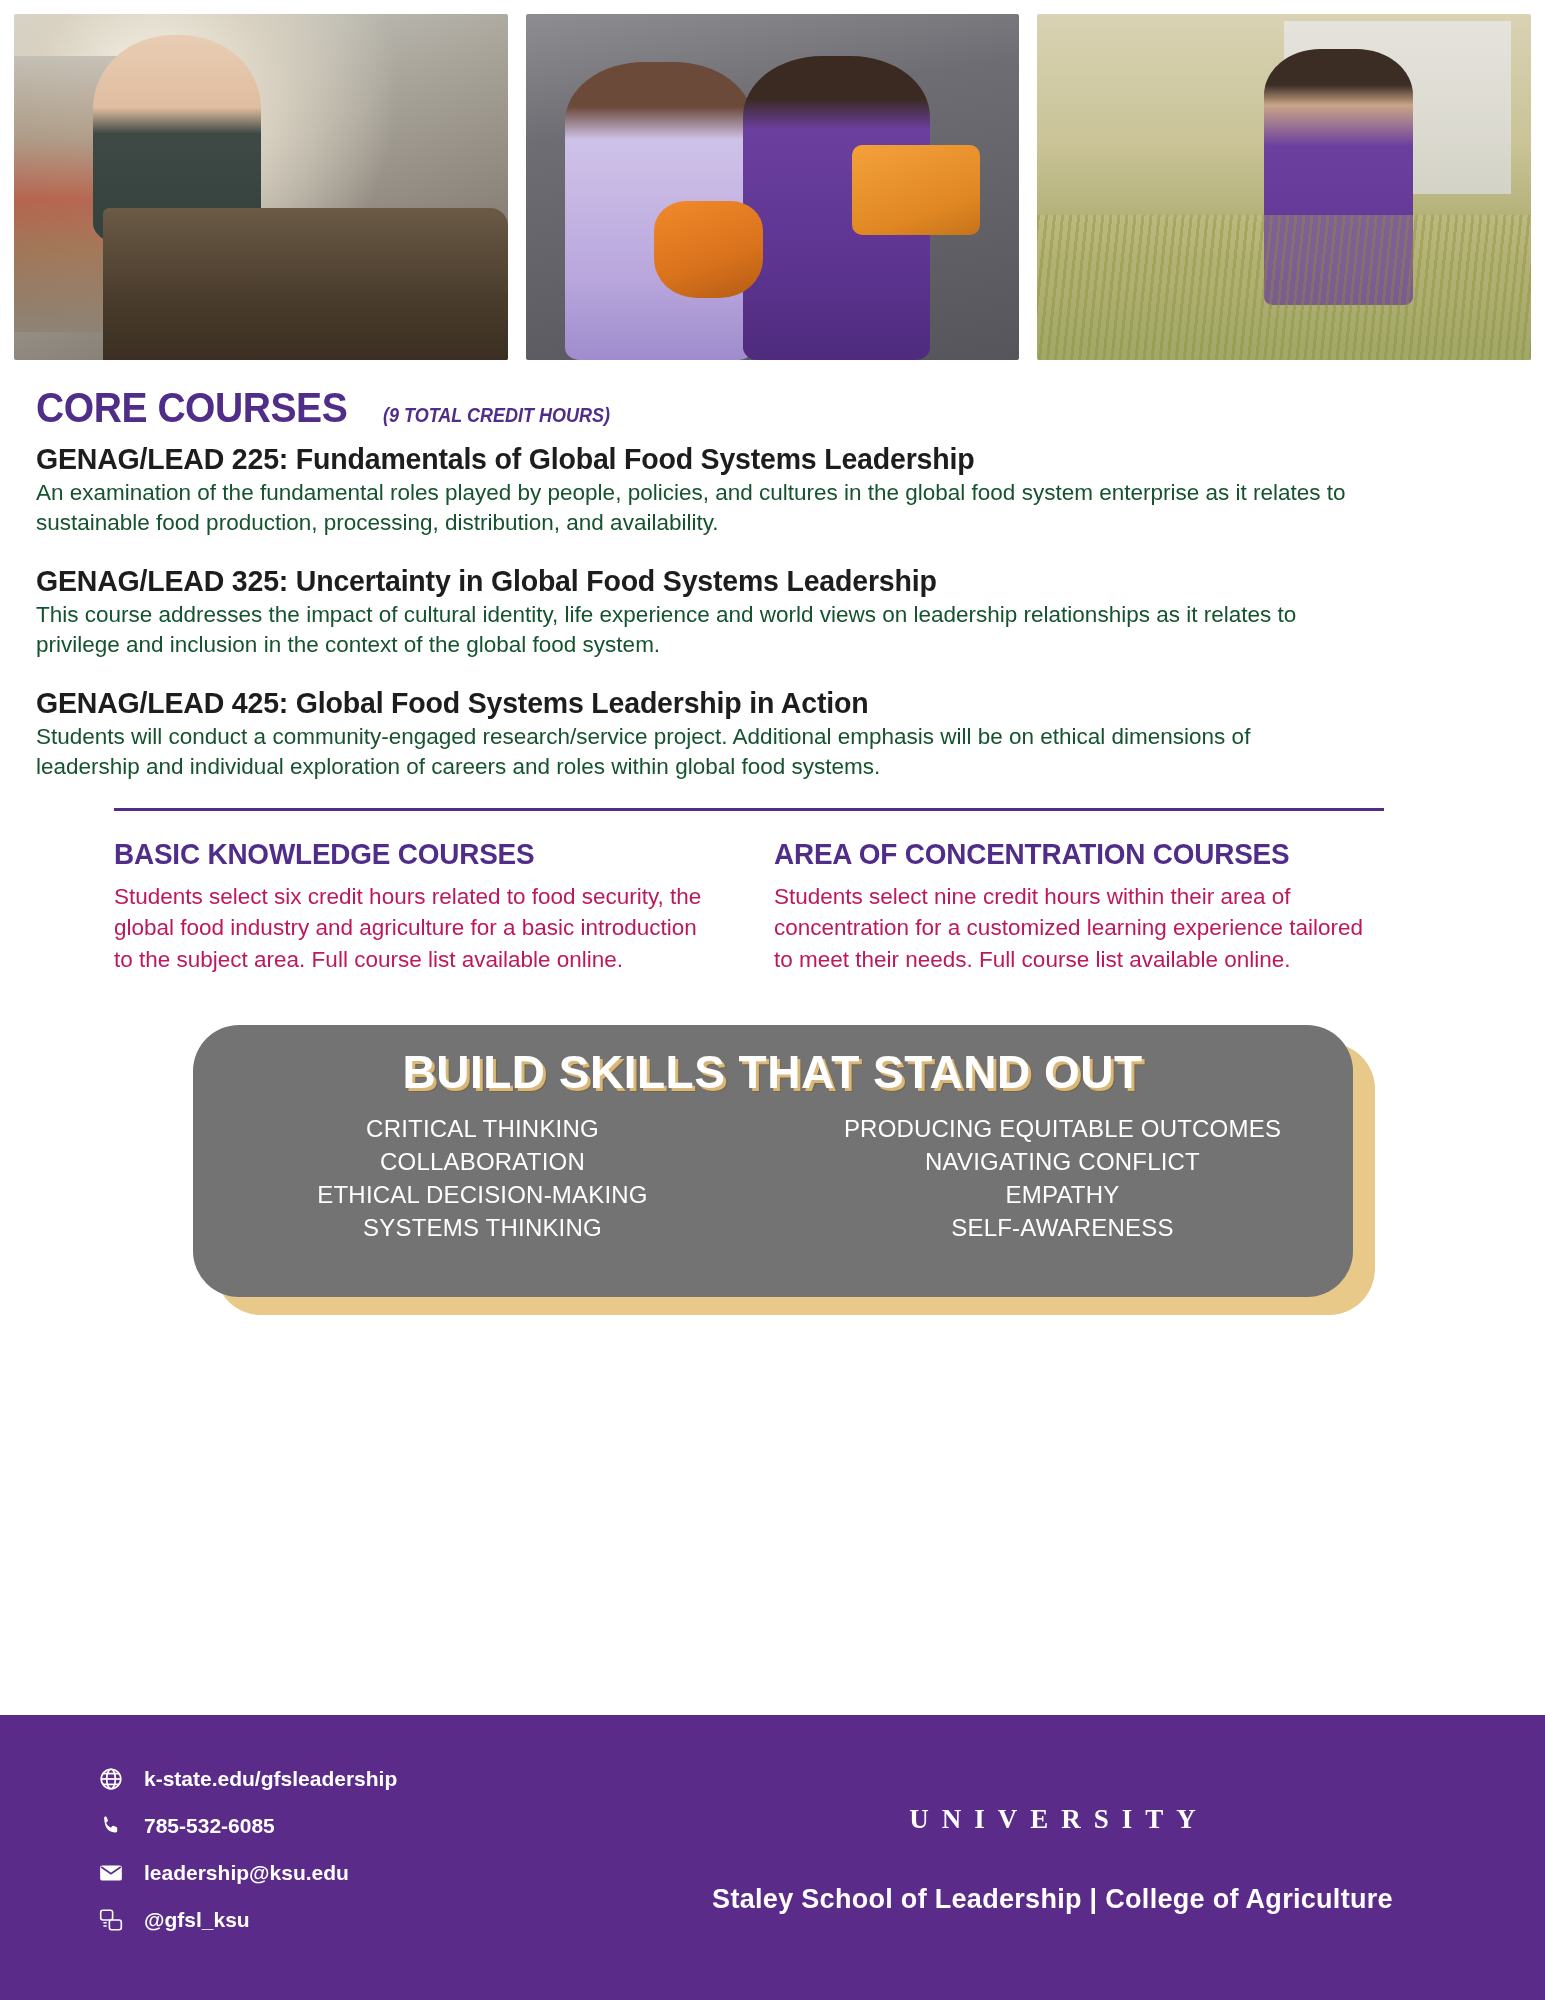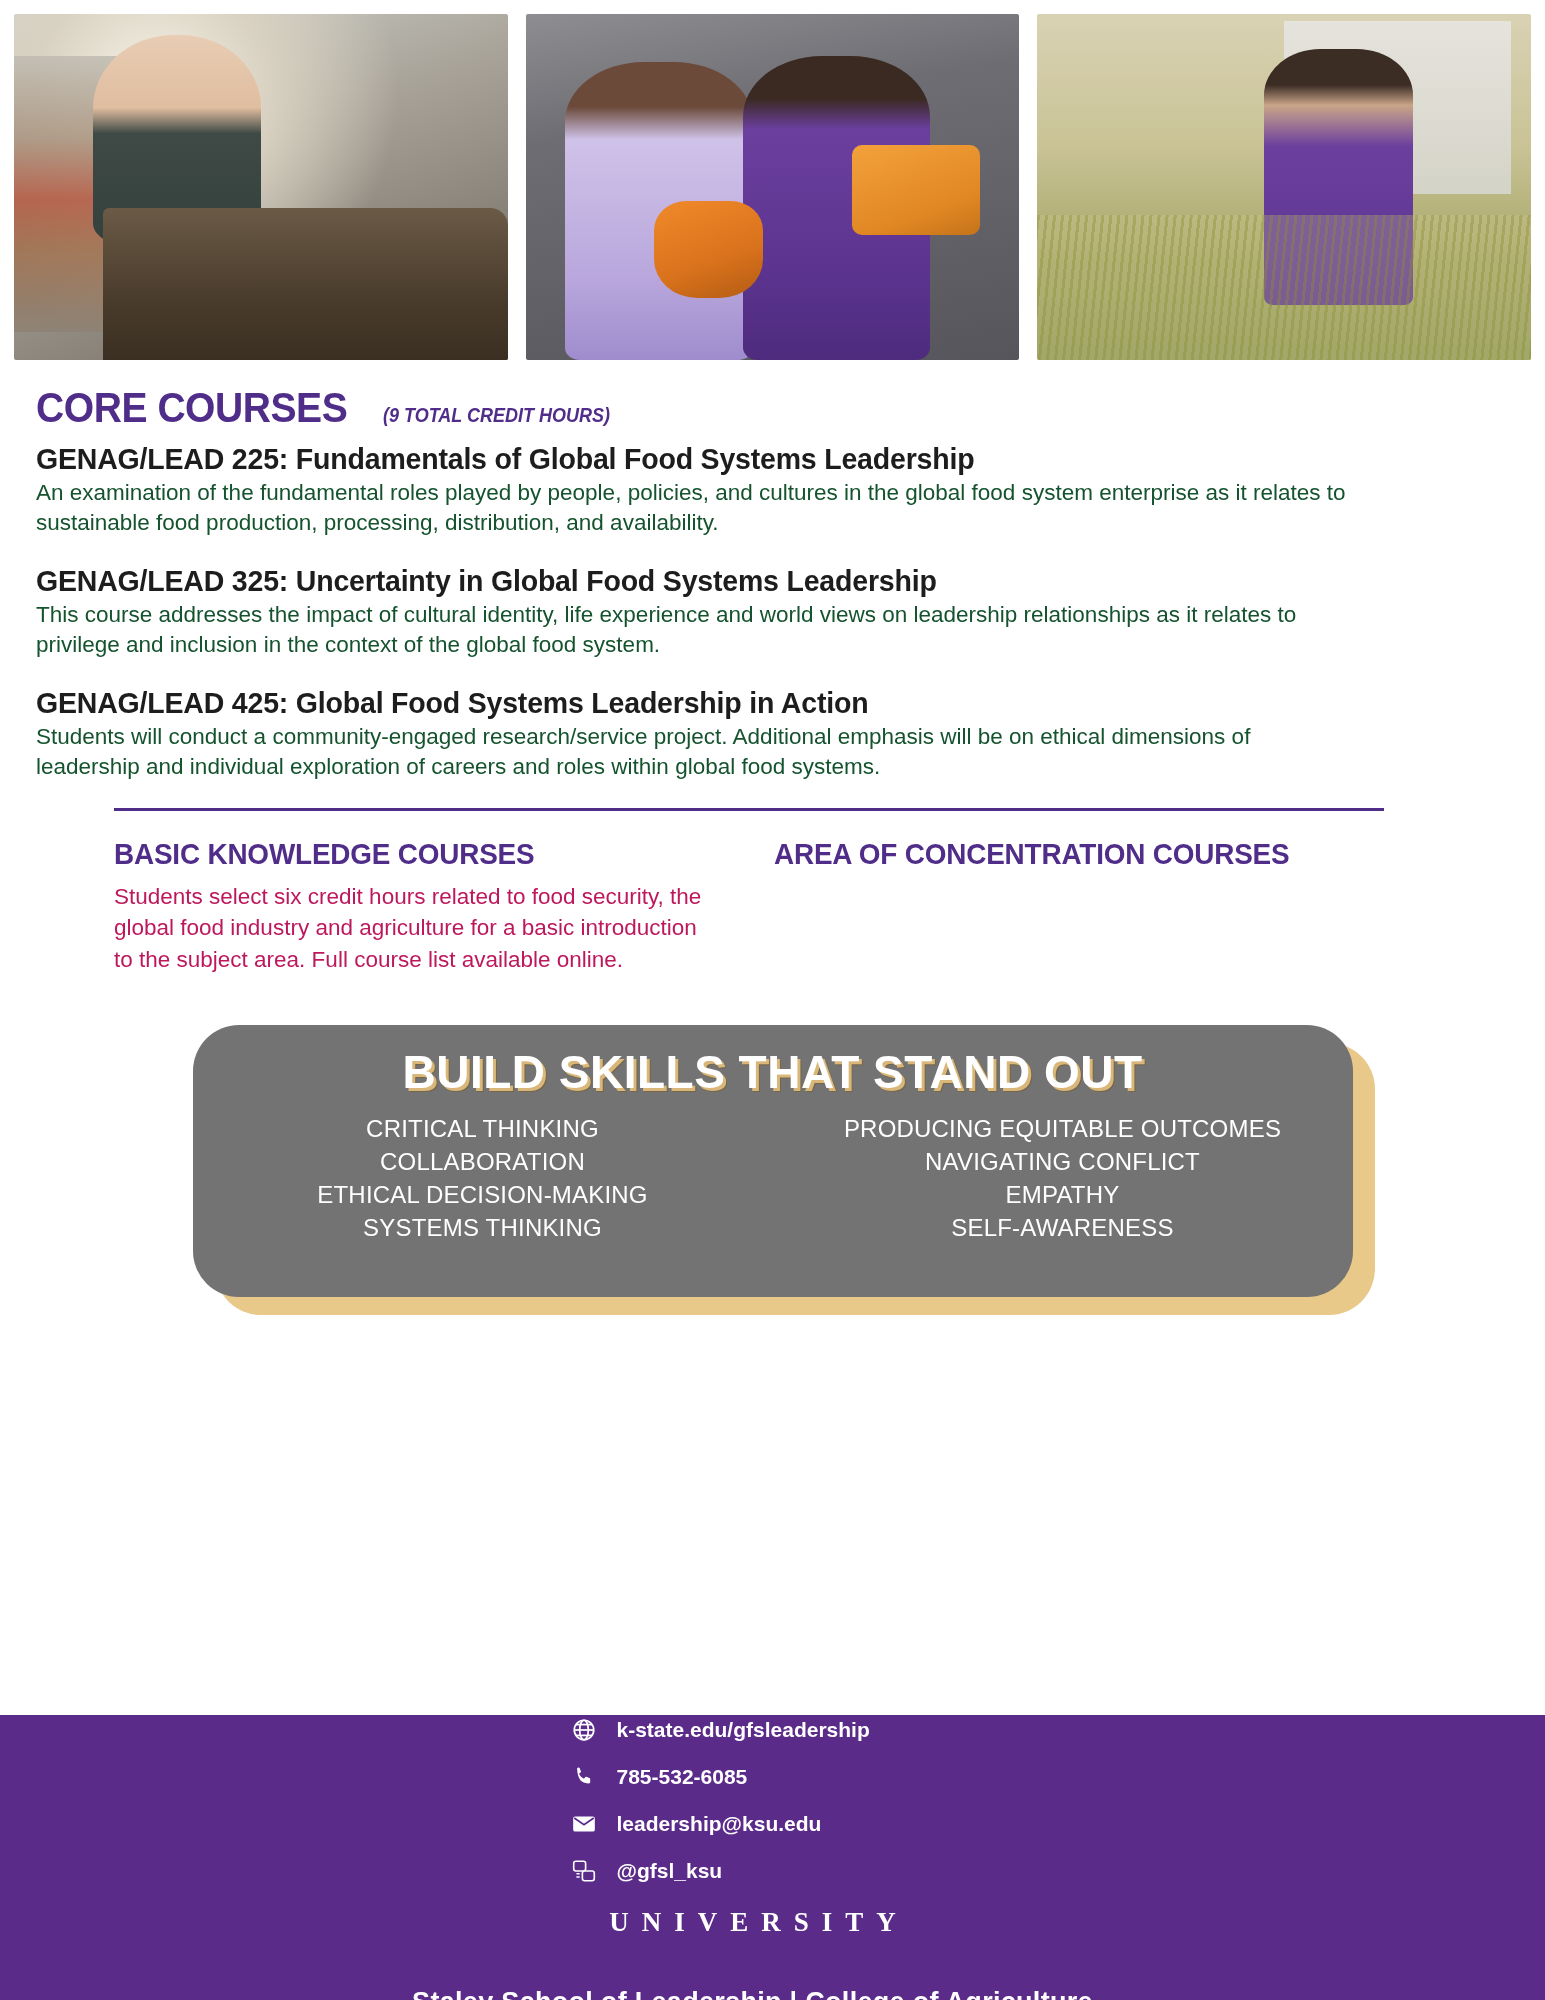--- a/index.html
+++ b/index.html
@@ -240,21 +240,20 @@
 
   
   .footer {
     position: absolute;
     left: 0; bottom: 0;
     width: 1545px;
     height: 285px;
     background: #5b2b8a;
     display: flex;
     align-items: center;
-    flex-direction: column;
   }
   .contact {
     padding-left: 96px;
     width: 600px;
   }
   .contact-row {
     display: flex;
     align-items: center;
     gap: 18px;
     margin-bottom: 17px;
@@ -343,20 +342,21 @@
 
     <div class="divider"></div>
 
     <div class="two-col">
       <div class="col">
         <h3>BASIC KNOWLEDGE COURSES</h3>
         <p>Students select six credit hours related to food security, the global food industry and agriculture for a basic introduction to the subject area. Full course list available online.</p>
       </div>
       <div class="col">
         <h3>AREA OF CONCENTRATION COURSES</h3>
+        <p>Students select nine credit hours within their area of concentration for a customized learning experience tailored to meet their needs. Full course list available online.</p>
       </div>
     </div>
 
     <div class="skills-wrap">
       <div class="skills-shadow"></div>
       <div class="skills-box">
         <div class="skills-title">BUILD SKILLS THAT STAND OUT</div>
         <div class="skills-cols">
           <ul class="skills-col">
             <li>CRITICAL THINKING</li>

